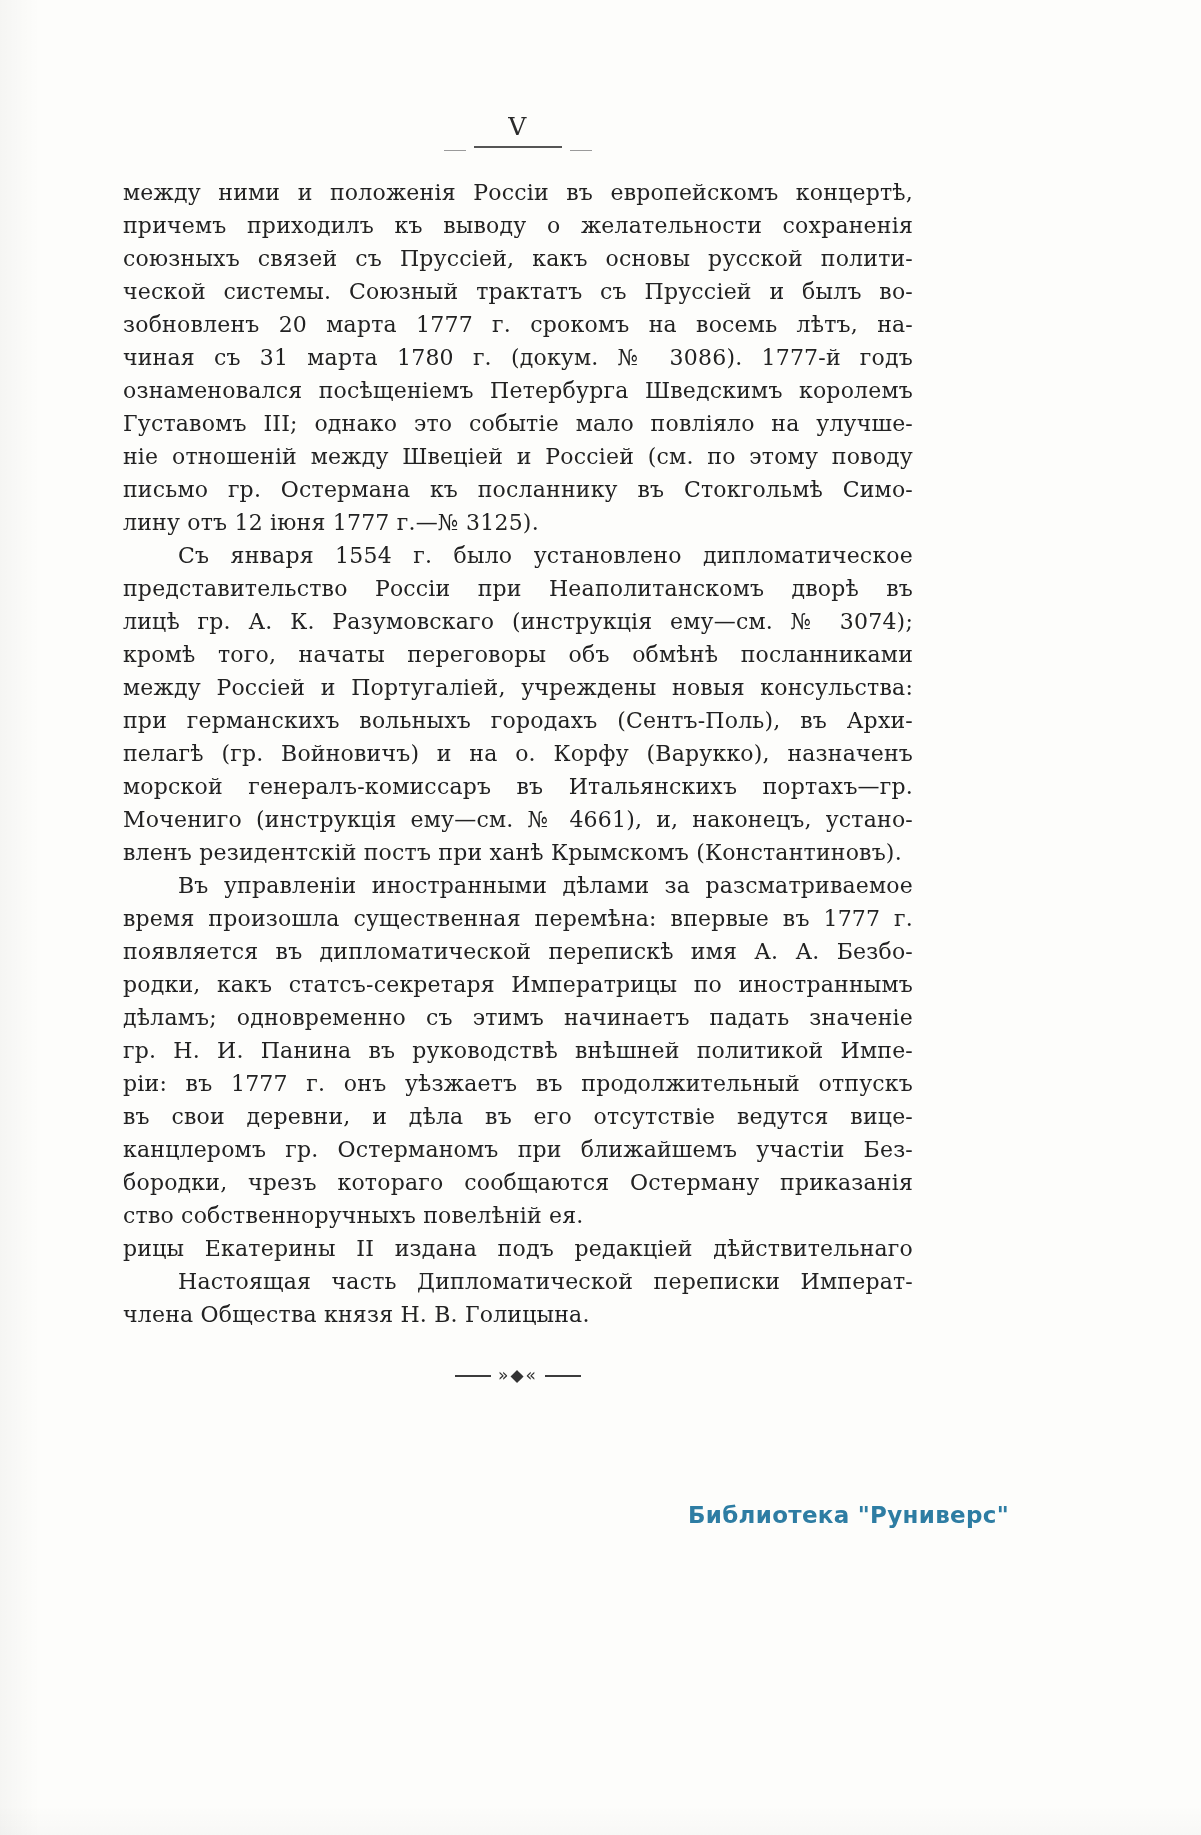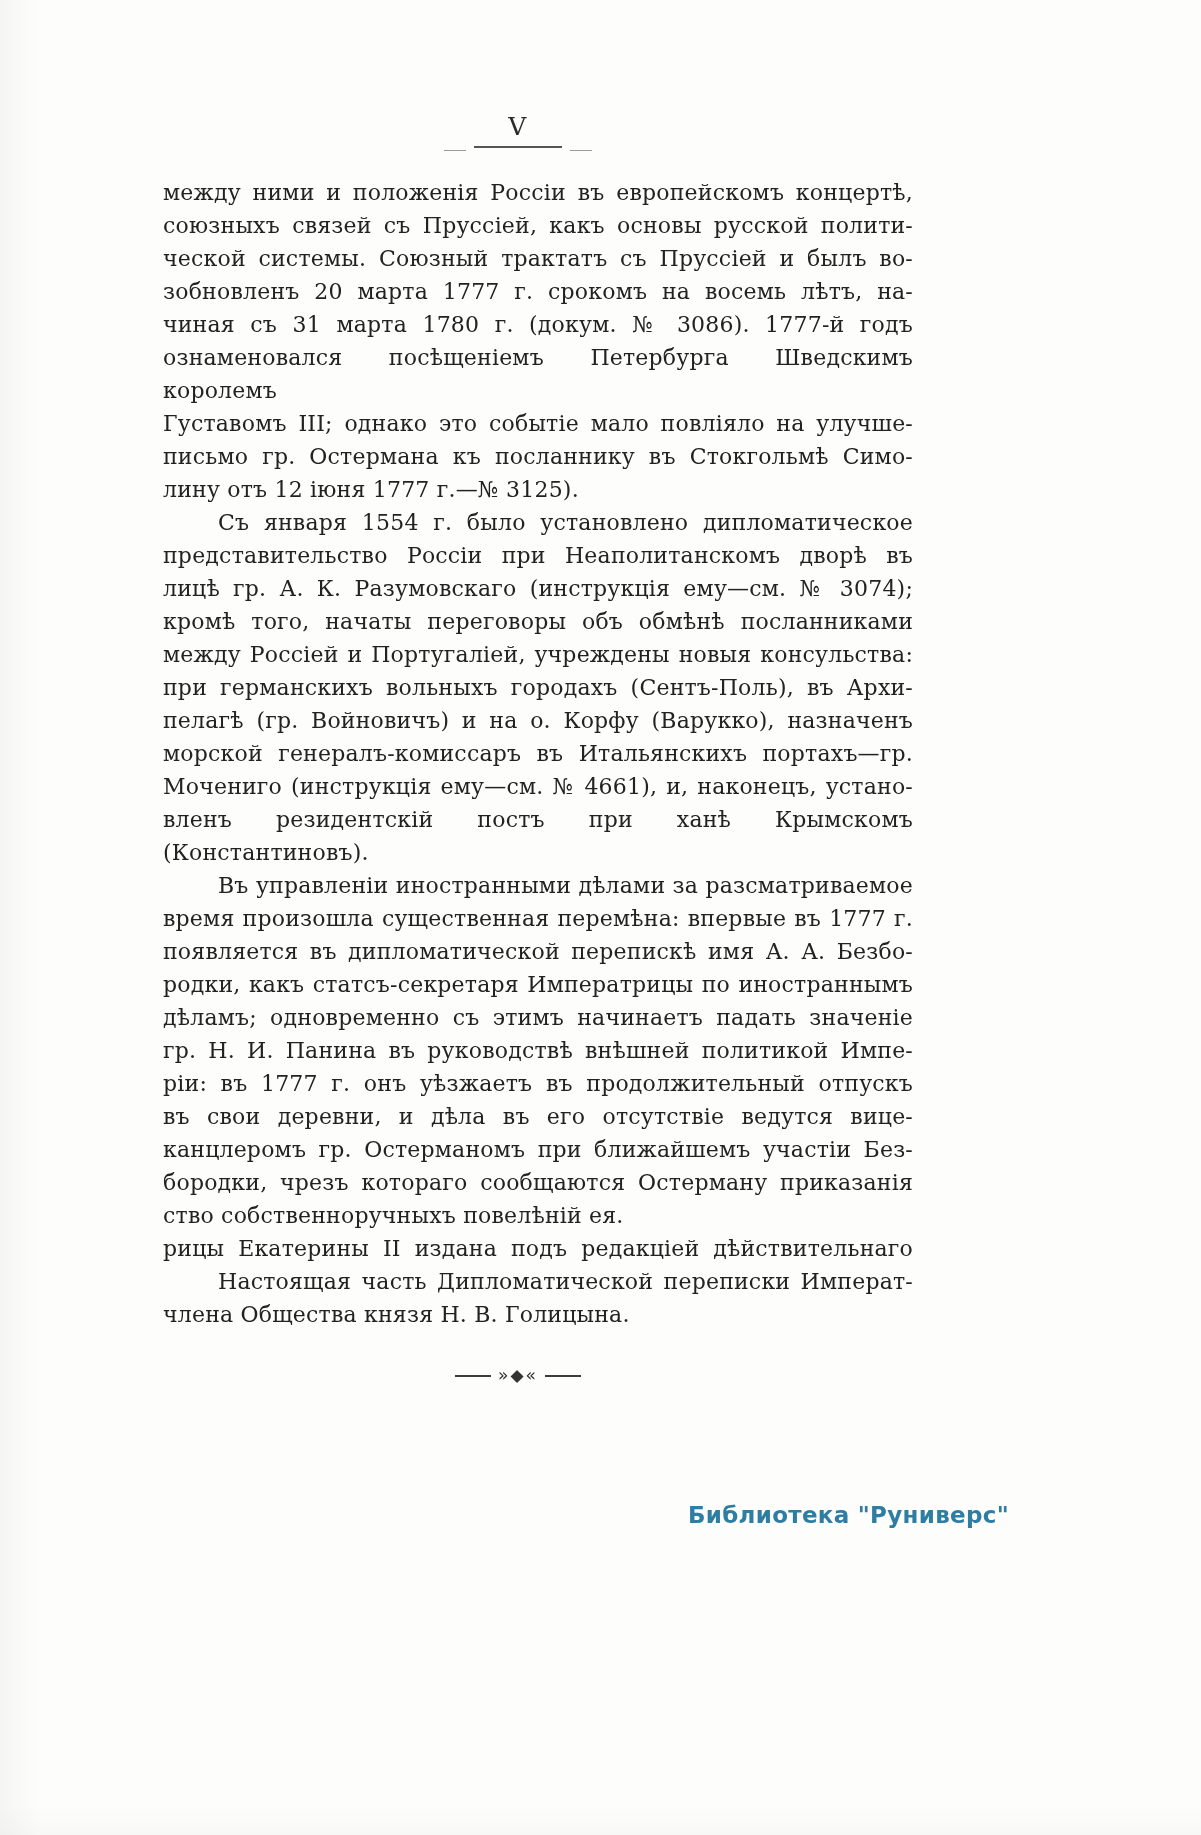--- a/index.html
+++ b/index.html
@@ -49,21 +49,20 @@
     background: #9a9a9a;
   }
   .page-number-rule::before { left: -30px; }
   .page-number-rule::after { right: -30px; }
 
   .text-block {
     margin-top: 28px;
     font-size: 22px;
     line-height: 33px;
     letter-spacing: 0.2px;
-    margin-left: 40px;
   }
   .paragraph { margin: 0; }
   .line {
     text-align: justify;
     text-align-last: justify;
     min-height: 33px;
   }
   .line.last { text-align-last: left; }
   .paragraph.indent .line.first { text-indent: 55px; }
 
@@ -105,26 +104,28 @@
 
 <div class="content">
 
   <div class="page-number">V</div>
 
   <div class="page-number-rule"></div>
 
   <div class="text-block">
       <div class="paragraph">
         <div class="line first">между ними и положенія Россіи въ европейскомъ концертѣ,</div>
+        <div class="line">причемъ приходилъ къ выводу о желательности сохраненія</div>
         <div class="line">союзныхъ связей съ Пруссіей, какъ основы русской полити-</div>
         <div class="line">ческой системы. Союзный трактатъ съ Пруссіей и былъ во-</div>
         <div class="line">зобновленъ 20 марта 1777 г. срокомъ на восемь лѣтъ, на-</div>
         <div class="line">чиная съ 31 марта 1780 г. (докум. № 3086). 1777-й годъ</div>
         <div class="line">ознаменовался посѣщеніемъ Петербурга Шведскимъ королемъ</div>
         <div class="line">Густавомъ III; однако это событіе мало повліяло на улучше-</div>
+        <div class="line">ніе отношеній между Швеціей и Россіей (см. по этому поводу</div>
         <div class="line">письмо гр. Остермана къ посланнику въ Стокгольмѣ Симо-</div>
         <div class="line last">лину отъ 12 іюня 1777 г.—№ 3125).</div>
       </div>
       <div class="paragraph indent">
         <div class="line first">Съ января 1554 г. было установлено дипломатическое</div>
         <div class="line">представительство Россіи при Неаполитанскомъ дворѣ въ</div>
         <div class="line">лицѣ гр. А. К. Разумовскаго (инструкція ему—см. № 3074);</div>
         <div class="line">кромѣ того, начаты переговоры объ обмѣнѣ посланниками</div>
         <div class="line">между Россіей и Португаліей, учреждены новыя консульства:</div>
         <div class="line">при германскихъ вольныхъ городахъ (Сентъ-Поль), въ Архи-</div>

